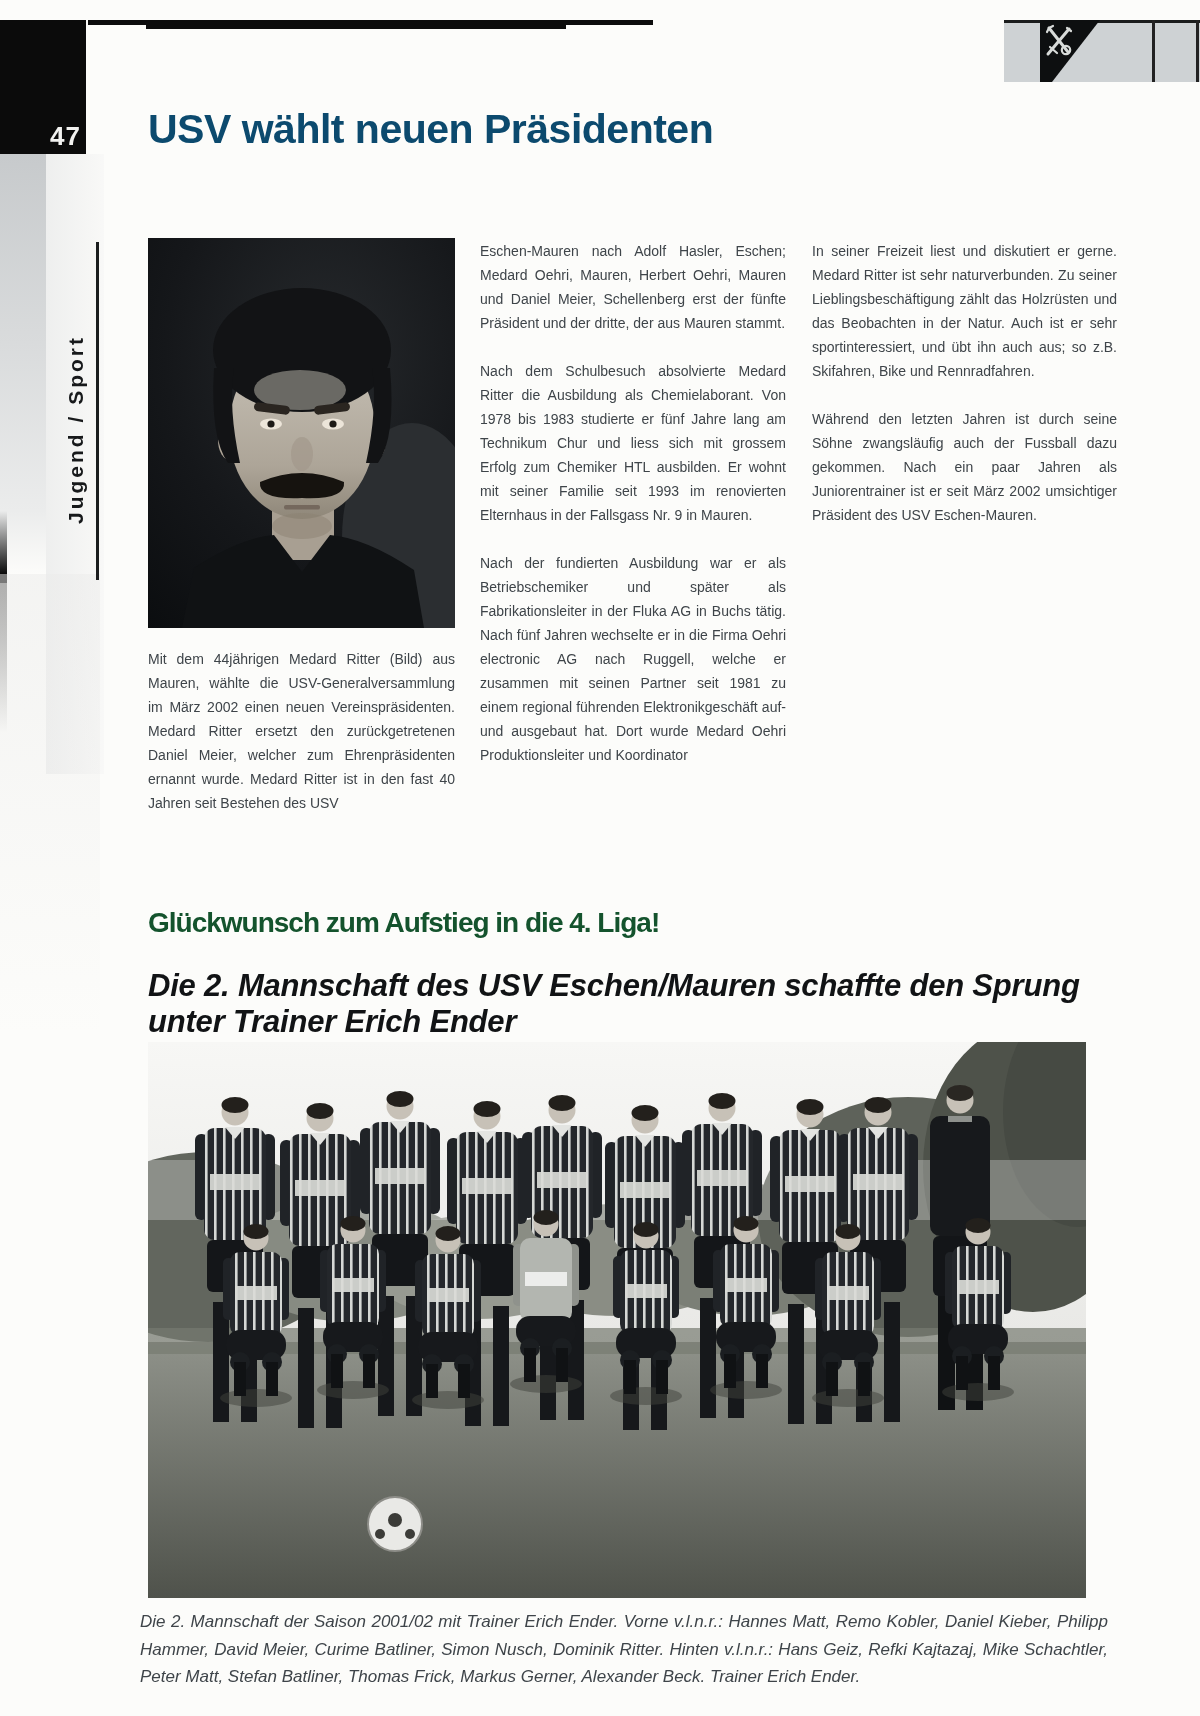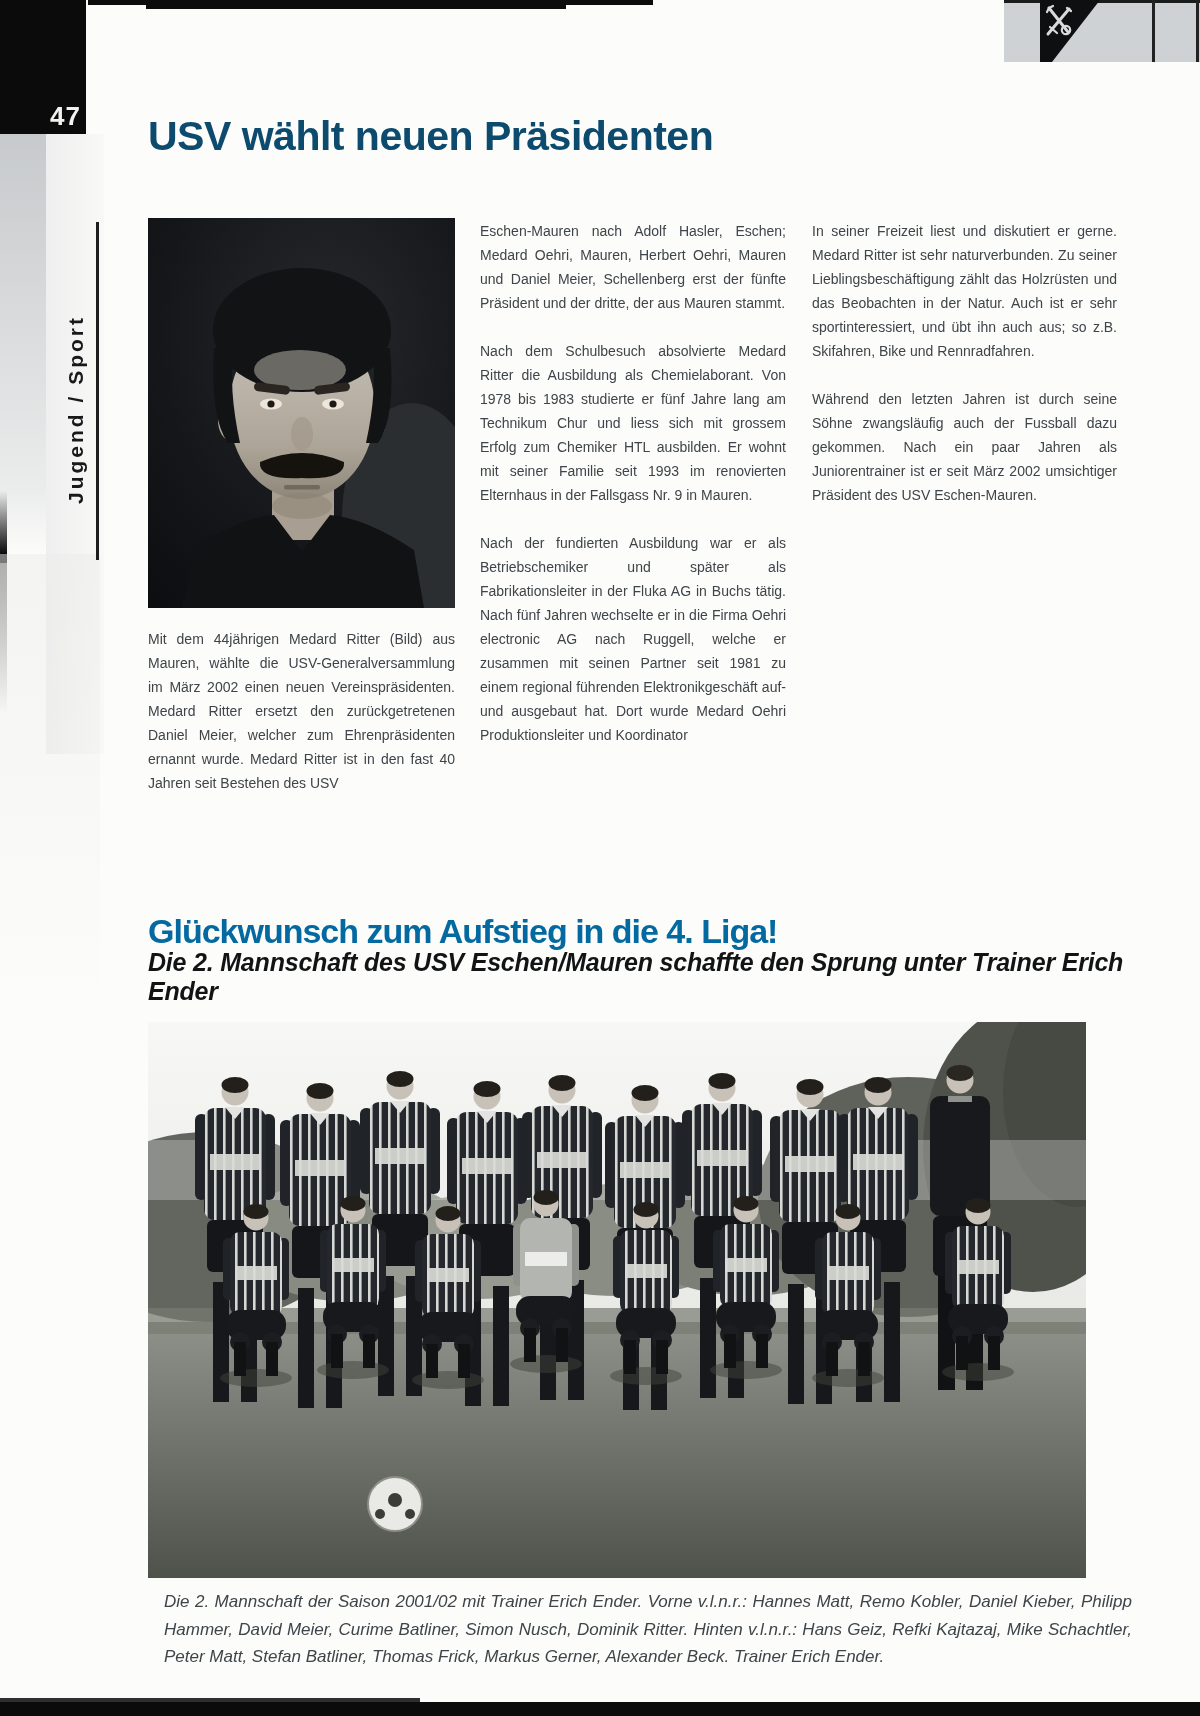--- a/index.html
+++ b/index.html
@@ -2,21 +2,21 @@
 <html><head>
 <meta charset="utf-8">
 <style>
   html,body{margin:0;padding:0;background:#9a9a9a;}
   #page{
     position:relative; width:1200px; height:1716px; margin:0 auto;
     background:#fcfcfa; overflow:hidden;
     font-family:"Liberation Sans", sans-serif;
     -webkit-font-smoothing:antialiased;
   }
-  .abs{position:absolute;}
+  .abs{position:absolute;margin-top:20px;}
 
   
   .edge-left{left:0;top:0;width:7px;height:563px;background:#0a0a0a;}
   .edge-left-tail{left:0;top:563px;width:7px;height:150px;background:linear-gradient(180deg,#0a0a0a,rgba(10,10,10,0));opacity:.55;}
   .topbar-a{left:88px;top:0;width:565px;height:5px;background:#0c0c0c;}
   .topbar-b{left:146px;top:0;width:420px;height:9px;background:#0c0c0c;}
   .bottombar{left:0;top:1702px;width:1200px;height:14px;background:#0b0b0b;}
   .bottombar-step{left:0;top:1698px;width:420px;height:6px;background:#0b0b0b;opacity:.85;}
 
   
@@ -51,26 +51,26 @@
   .title1{left:148px;top:86px;width:900px;font-weight:800;font-size:41px;line-height:46px;
     letter-spacing:-0.5px;color:#0c4a6e;}
   .portrait{left:148px;top:218px;width:307px;height:390px;background:#0d0f11;}
   .col{color:#3e4449;font-size:14px;line-height:24px;text-align:justify;}
   .col p{margin:0 0 24px 0;}
   .col1{left:148px;top:627px;width:307px;}
   .col2{left:480px;top:219px;width:306px;}
   .col3{left:812px;top:219px;width:305px;}
 
   
-  .title2{left:148px;top:878px;width:1000px;font-weight:800;font-size:34px;line-height:50px;
-    letter-spacing:-1px;color:#0369a1;}
-  .subtitle2{left:148px;top:948px;width:1000px;font-weight:700;font-style:italic;font-size:25px;
+  .title2{left:148px;top:878px;width:1000px;font-weight:800;font-size:28px;line-height:50px;
+    letter-spacing:-1px;color:#14532d;}
+  .subtitle2{left:148px;top:948px;width:1000px;font-weight:700;font-style:italic;font-size:31px;
     letter-spacing:-0.2px;color:#111315;}
   .teamphoto{left:148px;top:1022px;width:938px;height:556px;background:#f3f3f1;}
-  .caption{left:164px;top:1588px;width:968px;font-style:italic;font-size:17px;line-height:27.5px;
+  .caption{left:140px;top:1588px;width:968px;font-style:italic;font-size:17px;line-height:27.5px;
     color:#3e4449;text-align:justify;}
 </style>
 </head>
 <body>
 
 <div id="page">
 
   <div class="abs edge-left"></div>
   <div class="abs edge-left-tail"></div>
   <div class="abs topbar-a"></div>

